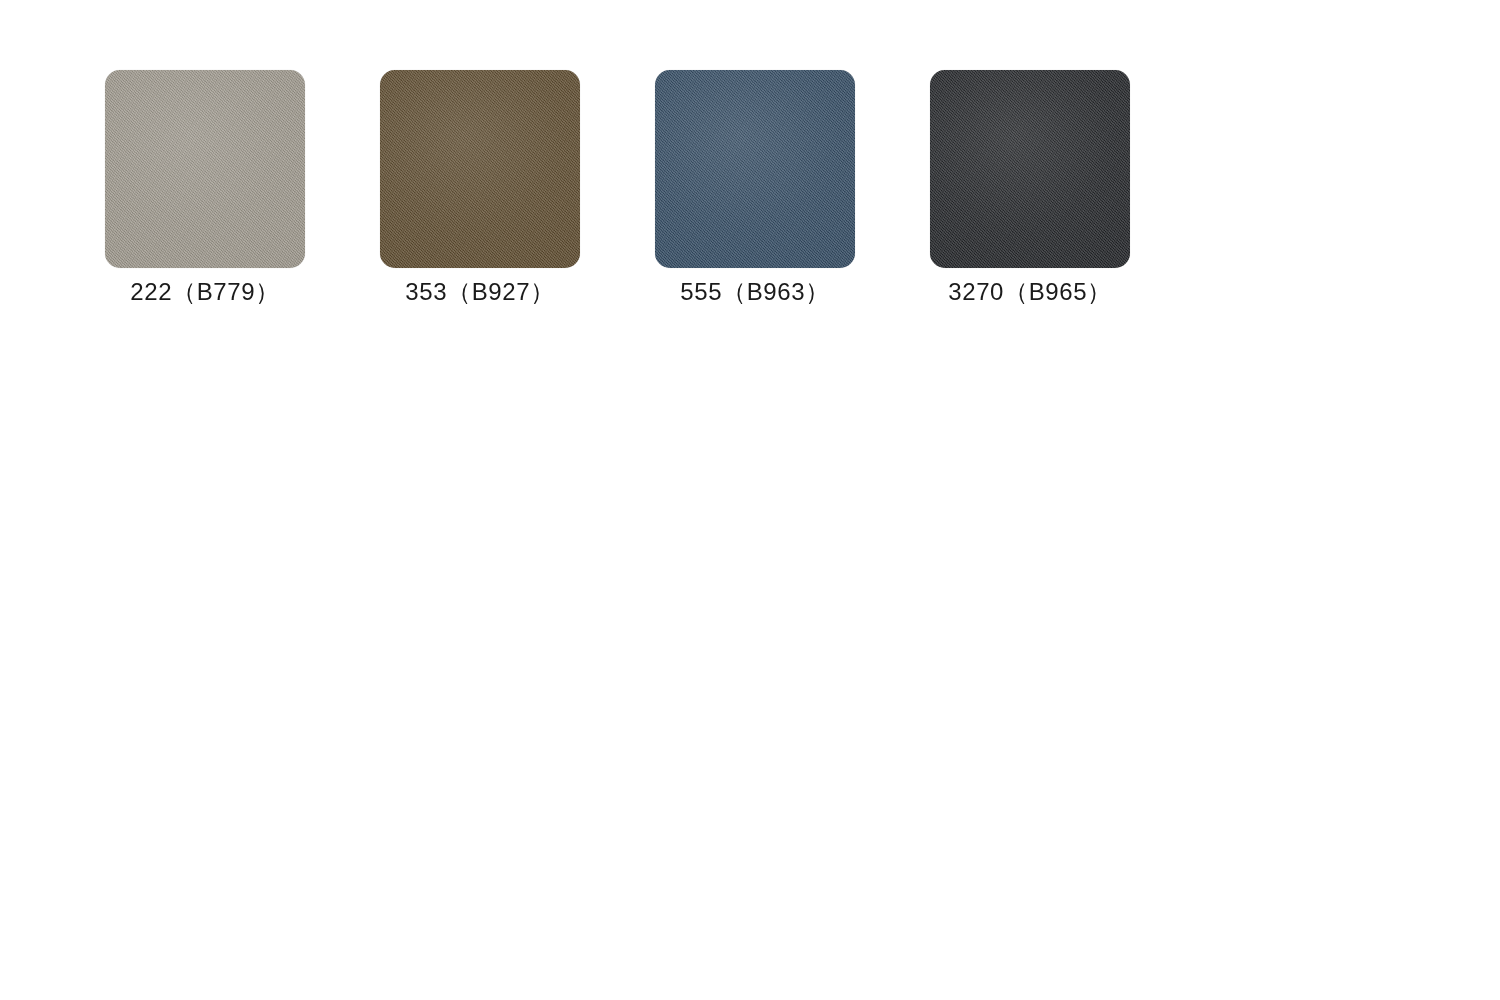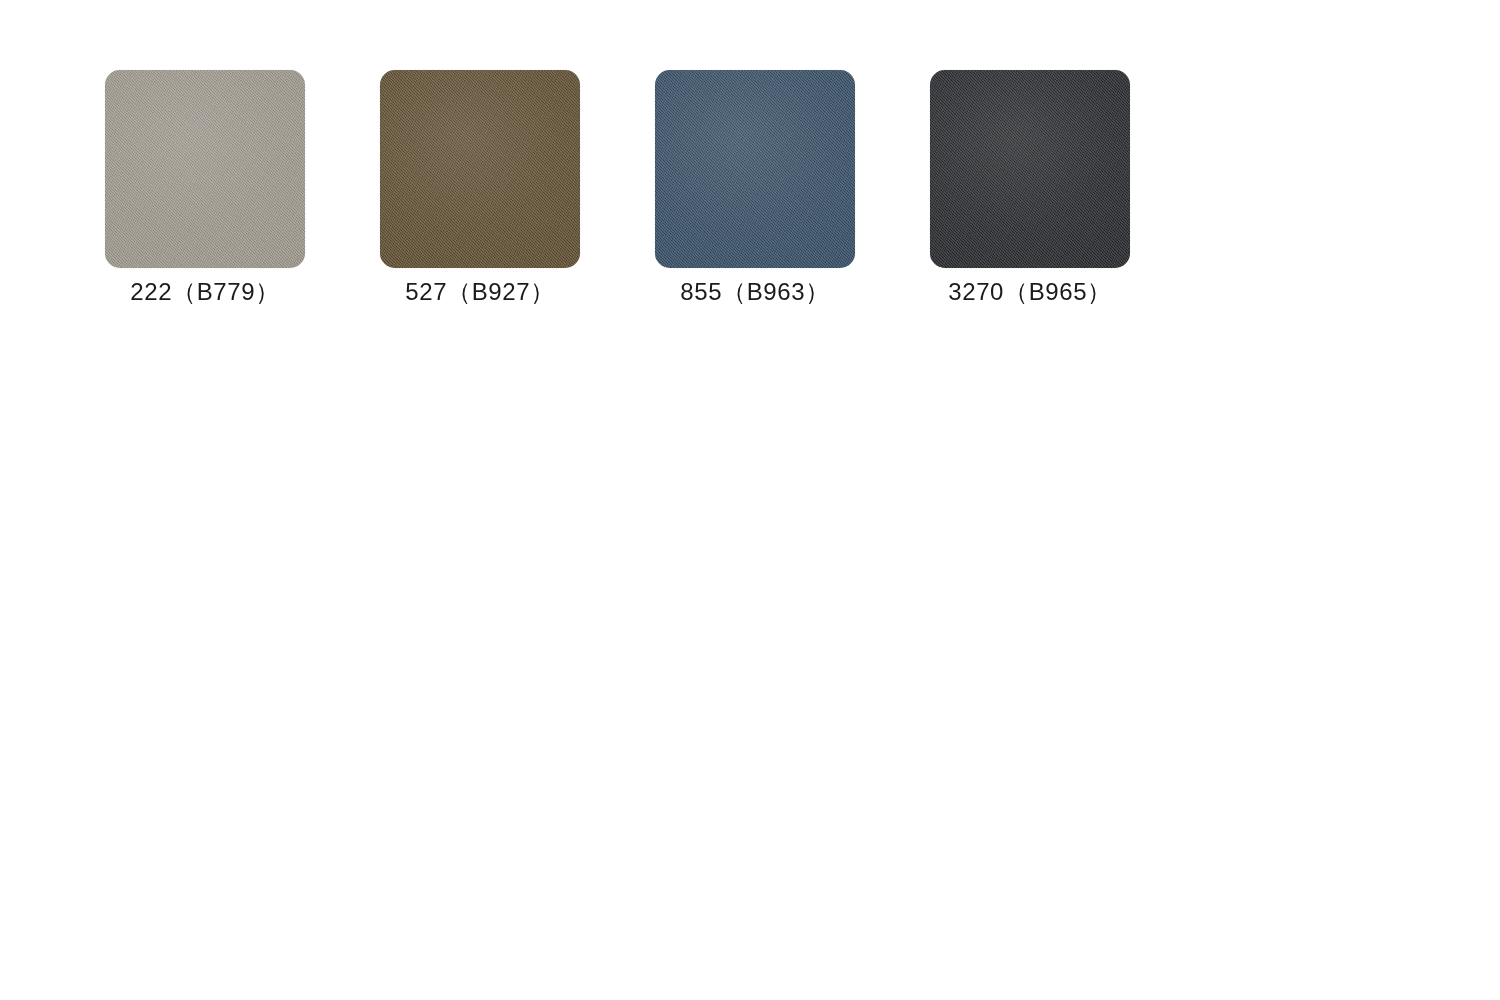--- a/index.html
+++ b/index.html
@@ -133,32 +133,32 @@
       <div class="swatch-label">222（B779）</div>
     </div>
 
     <div class="swatch-cell">
       <div class="swatch-chip" style="background-color: rgb(101, 80, 48);">
         <div class="weave-a"></div>
         <div class="weave-b"></div>
         <div class="weave-twill"></div>
         <div class="weave-shade"></div>
       </div>
-      <div class="swatch-label">527（B927）</div>
+      <div class="swatch-label">353（B927）</div>
     </div>
 
 
     <div class="swatch-cell">
       <div class="swatch-chip" style="background-color: rgb(53, 80, 107);">
         <div class="weave-a"></div>
         <div class="weave-b"></div>
         <div class="weave-twill"></div>
         <div class="weave-shade"></div>
       </div>
-      <div class="swatch-label">855（B963）</div>
+      <div class="swatch-label">555（B963）</div>
     </div>
 
 
     <div class="swatch-cell">
       <div class="swatch-chip" style="background-color: rgb(35, 37, 40);">
         <div class="weave-a"></div>
         <div class="weave-b"></div>
         <div class="weave-twill"></div>
         <div class="weave-shade"></div>
       </div>

